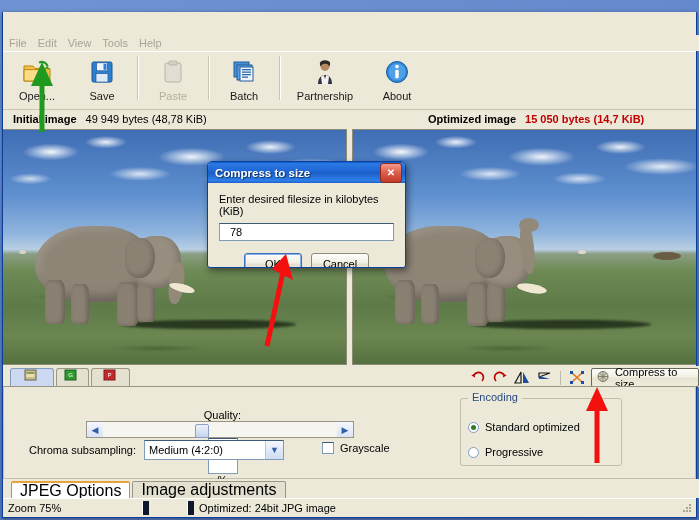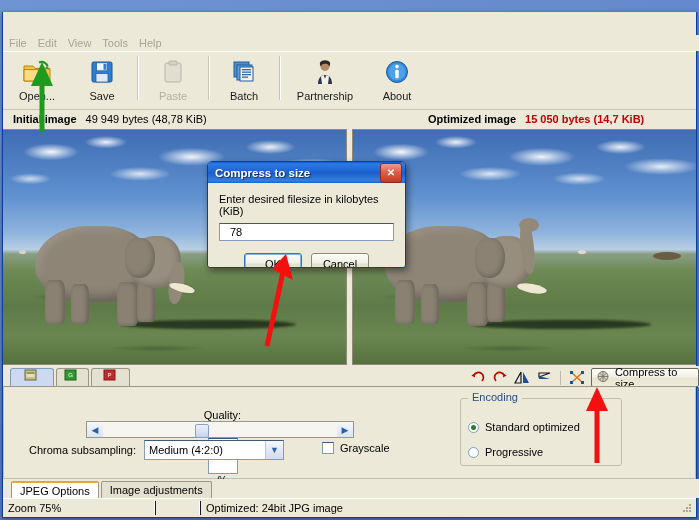--- a/index.html
+++ b/index.html
@@ -159,28 +159,28 @@
                font-size:11px;color:#2a4a80;}
   .radio{width:11px;height:11px;box-sizing:border-box;border-radius:50%;background:#fff;
          border:1px solid #7f9db9;margin-right:6px;position:relative;}
   .radio.on::after{content:"";position:absolute;left:2px;top:2px;width:5px;height:5px;border-radius:50%;
                    background:#2d7a2d;}
 
   
   .btabs{position:absolute;left:3px;top:479px;width:693px;height:19px;background:#ece9d8;
          display:flex;align-items:flex-end;padding-left:8px;}
   .btab{height:17px;box-sizing:border-box;display:flex;align-items:center;padding:0 8px;
-        font-size:11px;color:#000;border:1px solid #9a9786;border-bottom:none;border-radius:2px 2px 0 0;
+        font-size:16px;color:#000;border:1px solid #9a9786;border-bottom:none;border-radius:2px 2px 0 0;
         background:#e4e1d0;margin-right:2px;}
   .btab.active{background:#fff;border-top:2px solid #e8a33d;}
 
   .status{position:absolute;left:3px;top:498px;width:693px;height:18px;box-sizing:border-box;
           background:#ece9d8;border-top:1px solid #fff;display:flex;align-items:center;font-size:11px;color:#000;}
   .st-cell{height:14px;display:flex;align-items:center;padding-left:5px;box-sizing:border-box;}
-  .st-cell.b{border-left:1px solid #0f172a;box-shadow:-1px 0 0 #fff;text-align:right;}
+  .st-cell.b{border-left:6px solid #0f172a;box-shadow:-1px 0 0 #fff;text-align:right;}
   .grip{position:absolute;right:3px;bottom:2px;width:12px;height:12px;}
 
   
   .arrow{position:absolute;pointer-events:none;}
 </style>
 </head>
 <body>
 
 <div id="app">
   <div class="desktop"></div>
@@ -499,21 +499,21 @@
     <span class="radio"></span>
     <span class="form-lab">Progressive</span>
   </div>
 
   <div class="btabs">
     <div class="btab active">JPEG Options</div>
     <div class="btab">Image adjustments</div>
   </div>
 
   <div class="status">
-    <div class="st-cell" style="width:152px;">Zoom 75%</div>
+    <div class="st-cell" style="width:140px;">Zoom 75%</div>
     <div class="st-cell b" style="width:45px;"></div>
     <div class="st-cell b" style="flex:1;">Optimized: 24bit JPG image</div>
     <div class="grip">
       <svg width="12" height="12" viewBox="0 0 12 12">
         <g fill="#a9a695">
           <rect x="8" y="8" width="2" height="2"></rect>
             <rect x="5" y="8" width="2" height="2"></rect>
             <rect x="8" y="5" width="2" height="2"></rect>
           <rect x="2" y="8" width="2" height="2"></rect>
             <rect x="5" y="5" width="2" height="2"></rect>

